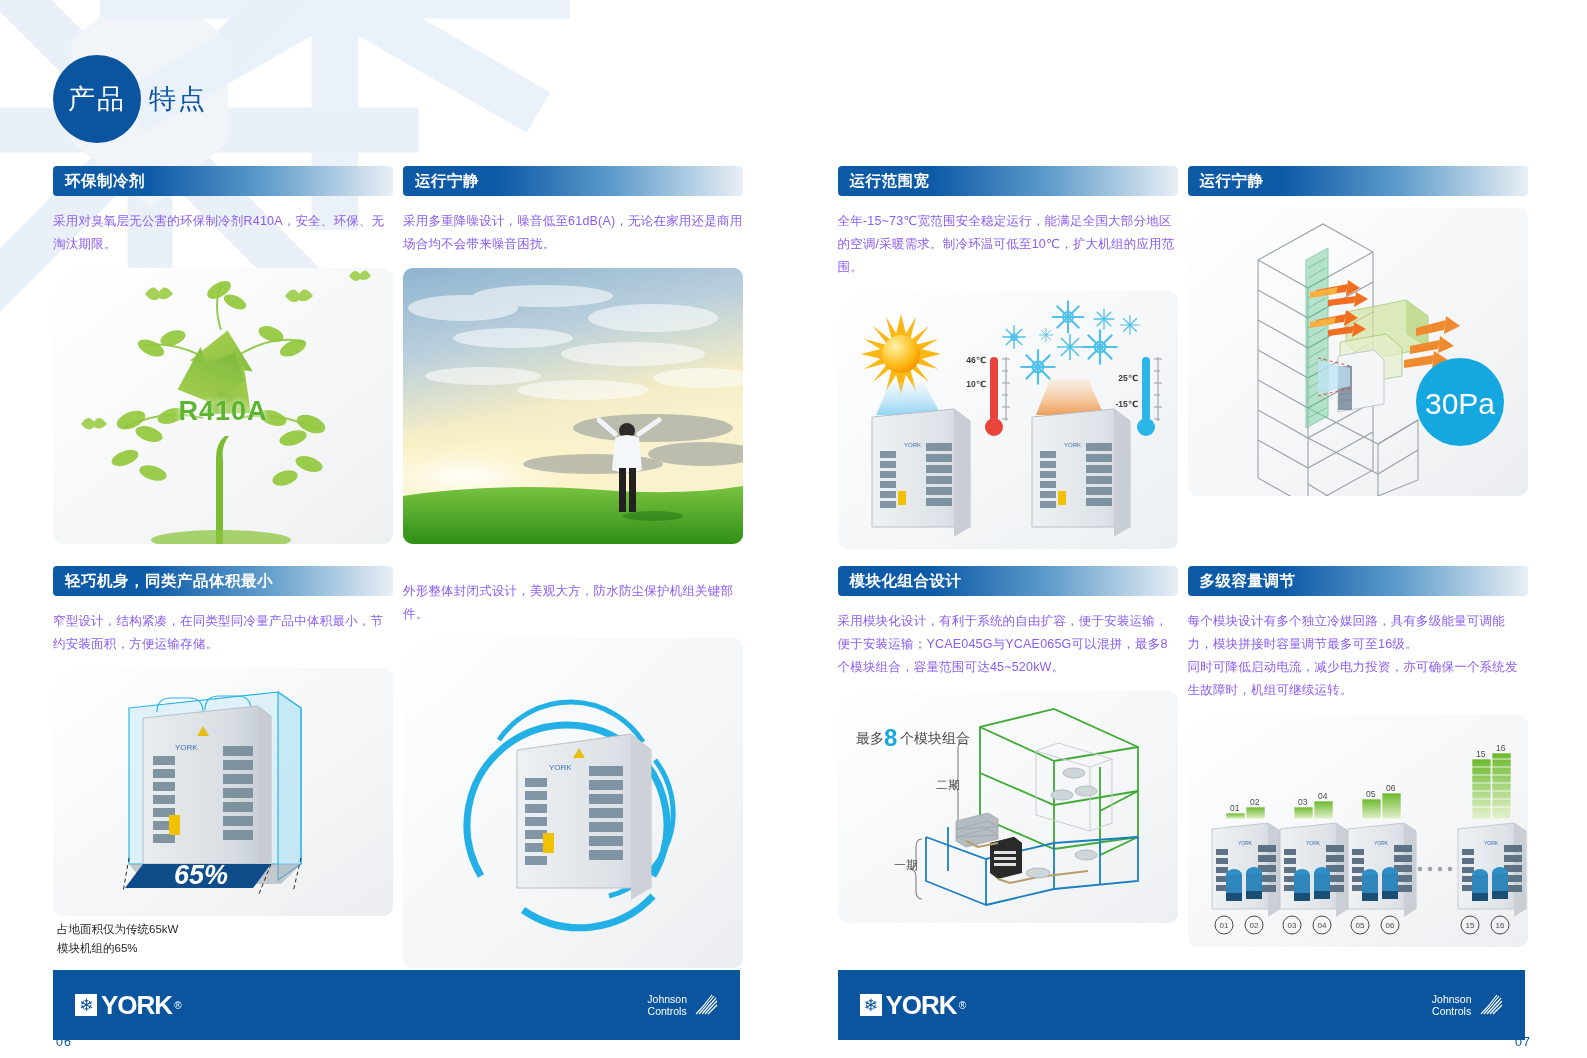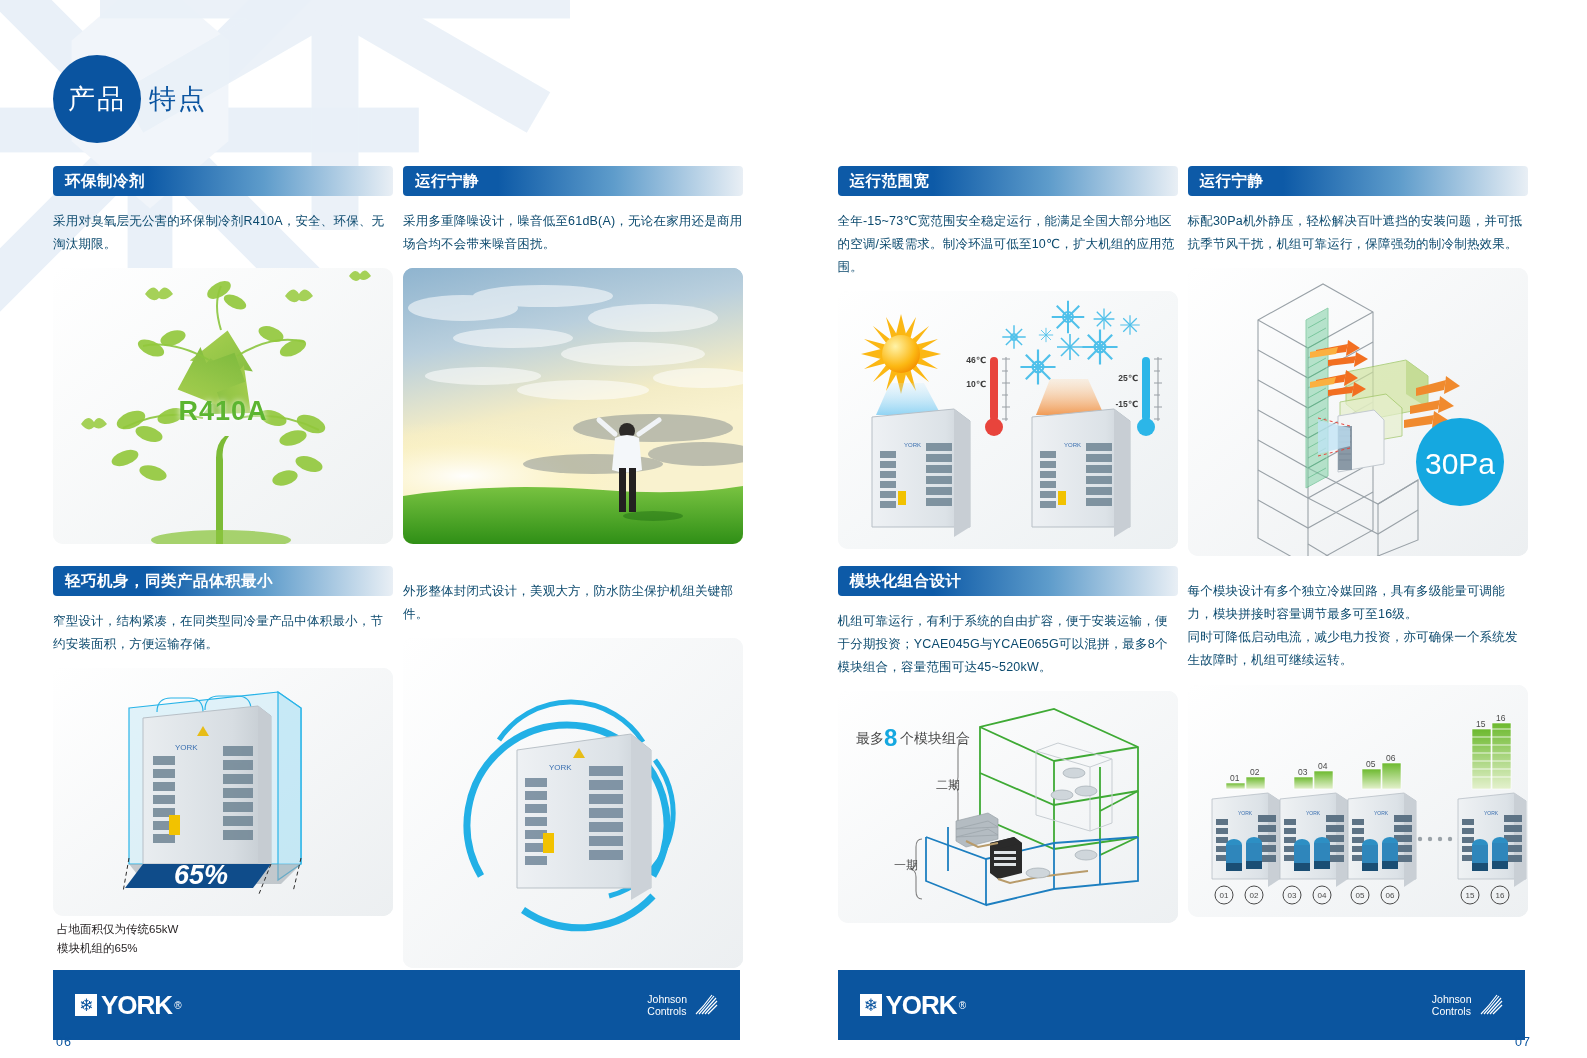--- a/index.html
+++ b/index.html
@@ -60,21 +60,21 @@
   }
   .card-title {
     color: #ffffff; font-size: 15.5px; font-weight: bold;
     padding-left: 12px; letter-spacing: .5px;
     white-space: nowrap;
   }
   .card-body {
     margin-top: 14px;
     font-size: 12.5px;
     line-height: 1.85;
-    color: #0c4a6e;
+    color: #8b5cf6;
     letter-spacing: .2px;
   }
 
   .illus {
     margin-top: 12px;
     position: relative;
     border-radius: 10px;
     overflow: hidden;
     background: linear-gradient(135deg, #fdfdfd 0%, #f3f5f7 55%, #e8ebee 100%);
   }
@@ -130,21 +130,21 @@
   .york-mark span { color:#0b559f; font-size: 17px; line-height: 1; }
   .york-word {
     color: #fff; font-size: 26px; font-weight: bold; letter-spacing: -1px;
     margin-left: 4px; font-family: "Liberation Sans", sans-serif;
   }
   .york-reg { color:#fff; font-size: 10px; vertical-align: super; margin-left:2px; }
   .jc-logo {
     margin-left: auto; margin-right: 22px;
     display: flex; align-items: center; color: #fff;
   }
-  .jc-text { font-size: 10.5px; line-height: 1.15; text-align: left; }
+  .jc-text { font-size: 10.5px; line-height: 1.15; text-align: center; }
   .jc-swoosh { margin-left: 5px; }
   .page-num {
     position: absolute; bottom: 9px; font-size: 12.5px; color: #0b559f;
     letter-spacing: 1px;
   }
   .page-num.left-num { left: 56px; }
   .page-num.right-num { right: 56px; }
 
   
   .tlabel { font-size: 8.5px; fill: #3c3c3c; font-weight: bold; }
@@ -655,21 +655,20 @@
               <text x="40" y="38" font-size="6" fill="#3a6fb0" font-family="Liberation Sans, sans-serif">YORK</text>
             </g>
           </svg>
         </div>
       </div>
 
       <div class="card" style="left:394px; top:166px;">
         <div class="card-title-bar">
           <div class="card-title">运行宁静</div>
         </div>
-        <div class="card-body">标配30Pa机外静压，轻松解决百叶遮挡的安装问题，并可抵抗季节风干扰，机组可靠运行，保障强劲的制冷制热效果。</div>
         <div class="illus pa-illus">
           <svg viewBox="0 0 340 288" width="340" height="288">
             <defs>
               <linearGradient id="pg5" x1="0" y1="0" x2="1" y2="1">
                 <stop offset="0%" stop-color="#ffffff"></stop>
                   <stop offset="100%" stop-color="#eceff1"></stop>
               </linearGradient>
             </defs>
             <rect width="340" height="288" fill="url(#pg5)" rx="8"></rect>
 
@@ -770,21 +769,21 @@
             <circle cx="272" cy="194" r="44" fill="#15a8e0"></circle>
             <text x="272" y="206" font-size="30" fill="#ffffff" text-anchor="middle" font-family="Liberation Sans, sans-serif">30Pa</text>
           </svg>
         </div>
       </div>
 
       <div class="card" style="left:44px; top:566px;">
         <div class="card-title-bar">
           <div class="card-title">模块化组合设计</div>
         </div>
-        <div class="card-body">机组可靠运行，有利于系统的自由扩容，便于安装运输，便于分期投资；YCAE045G与YCAE065G可以混拼，最多8个模块组合，容量范围可达45~520kW。</div>
+        <div class="card-body">采用模块化设计，有利于系统的自由扩容，便于安装运输，便于安装运输；YCAE045G与YCAE065G可以混拼，最多8个模块组合，容量范围可达45~520kW。</div>
         <div class="illus mod-illus">
           <svg viewBox="0 0 340 232" width="340" height="232">
             <defs>
               <linearGradient id="pg6" x1="0" y1="0" x2="1" y2="1">
                 <stop offset="0%" stop-color="#ffffff"></stop>
                   <stop offset="100%" stop-color="#edf0f2"></stop>
               </linearGradient>
             </defs>
             <rect width="340" height="232" fill="url(#pg6)" rx="8"></rect>
 
@@ -850,20 +849,23 @@
               <ellipse cx="236" cy="82" rx="11" ry="5"></ellipse>
               <ellipse cx="248" cy="100" rx="11" ry="5"></ellipse>
               <ellipse cx="224" cy="104" rx="11" ry="5"></ellipse>
               <ellipse cx="248" cy="164" rx="11" ry="5"></ellipse>
             </g>
           </svg>
         </div>
       </div>
 
       <div class="card" style="left:394px; top:566px;">
+        <div class="card-title-bar">
+          <div class="card-title">多级容量调节</div>
+        </div>
         <div class="card-body" style="white-space:pre-line">每个模块设计有多个独立冷媒回路，具有多级能量可调能力，模块拼接时容量调节最多可至16级。
 同时可降低启动电流，减少电力投资，亦可确保一个系统发生故障时，机组可继续运转。</div>
         <div class="illus stage-illus">
           <svg viewBox="0 0 340 232" width="340" height="232">
             <defs>
               <linearGradient id="pg7" x1="0" y1="0" x2="1" y2="1">
                 <stop offset="0%" stop-color="#ffffff"></stop>
                   <stop offset="100%" stop-color="#edf0f2"></stop>
               </linearGradient>
               <linearGradient id="ug3" x1="0" y1="0" x2="1" y2="0">

